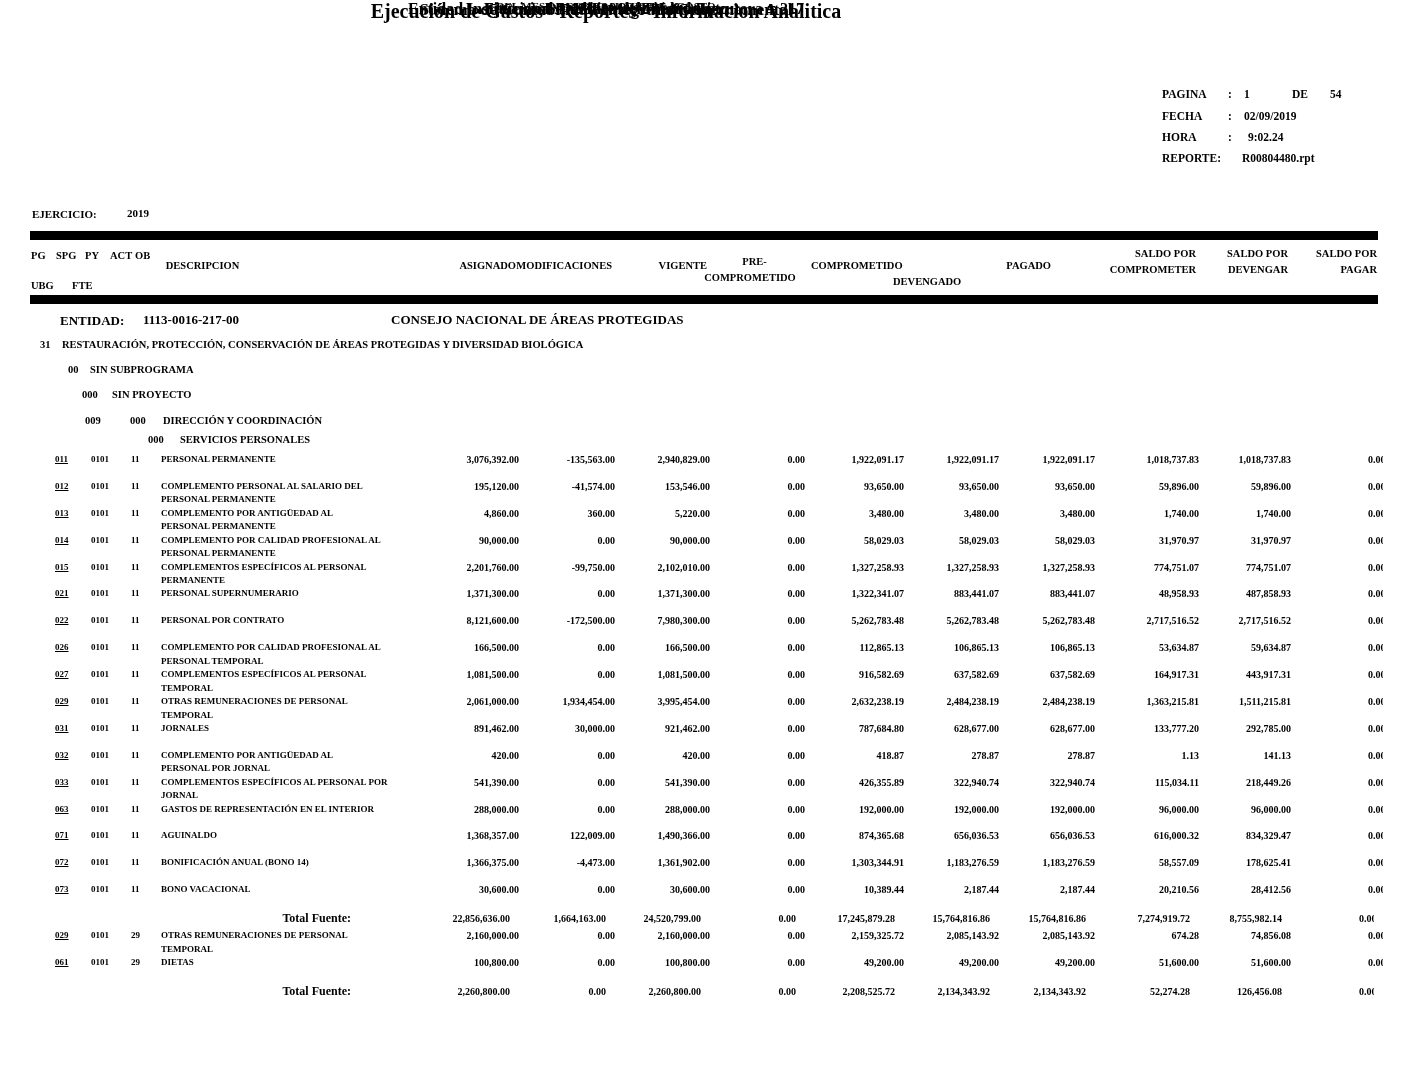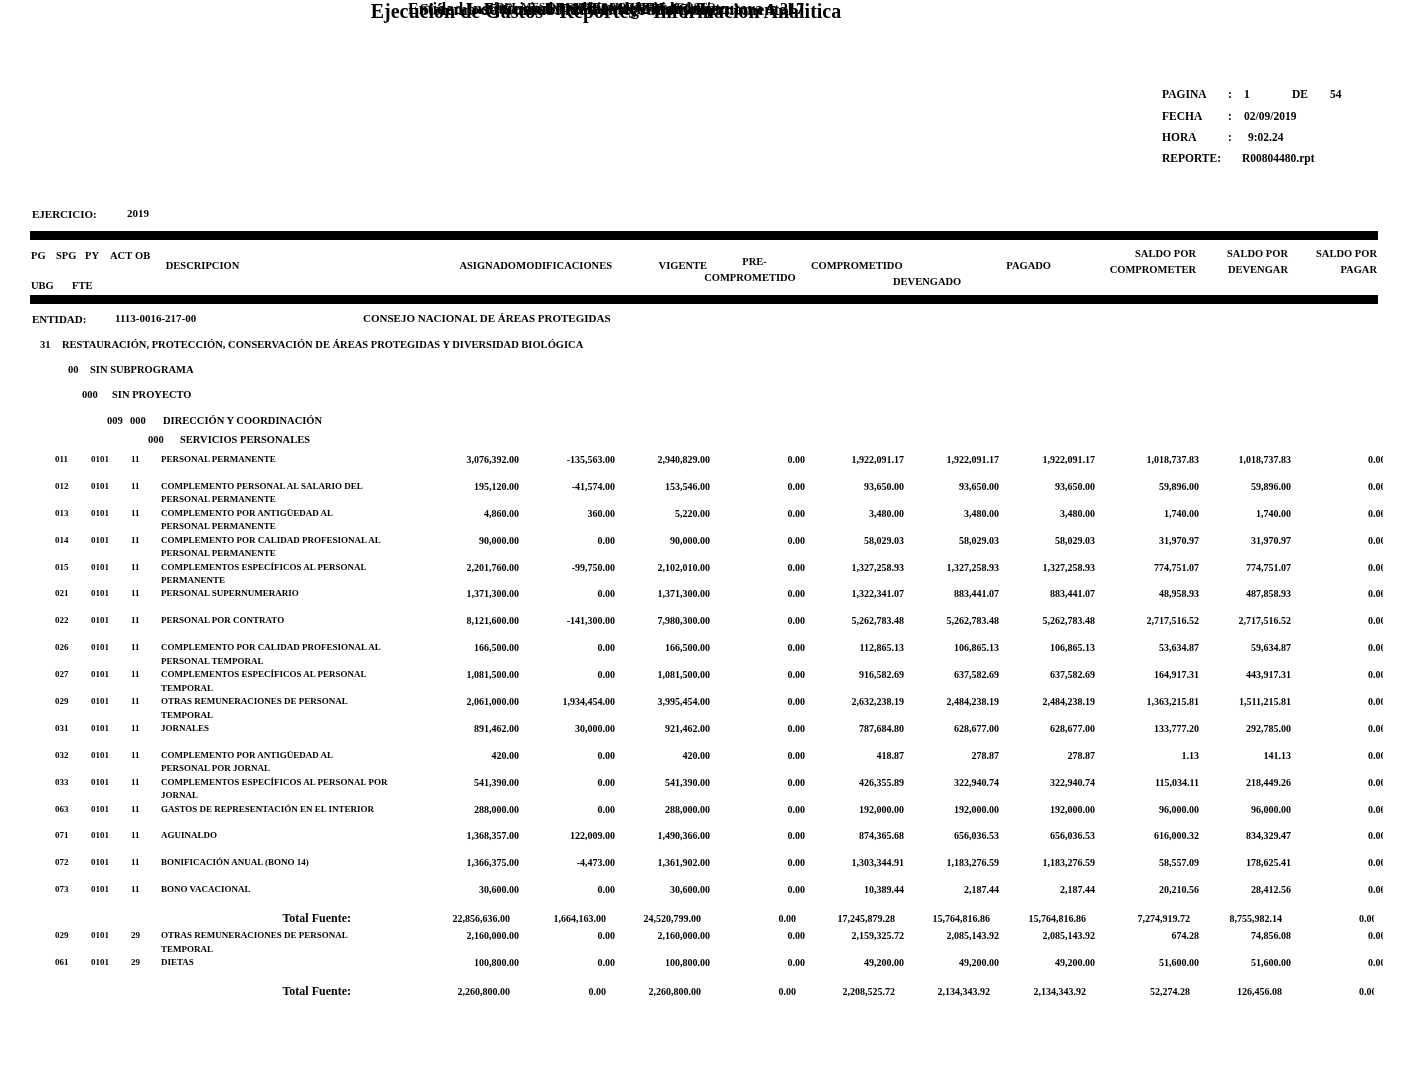--- a/index.html
+++ b/index.html
@@ -12,28 +12,28 @@
   
   .t1{left:0;top:43;width:1212px;font-size:17px;}
   .t2{left:0;top:65;width:1212px;font-size:20px;}
   .t3{left:0;top:97;width:1212px;font-size:16px;}
   .s1{left:0;top:130;width:1212px;font-size:12px;}
   .s2{left:0;top:149;width:1212px;font-size:16px;}
   .per{left:0;top:181;width:1212px;font-size:11px;}
   .meta-line{position:absolute;left:1162px;width:246px;height:16px;font-size:11.5px;text-decoration:underline;}
   .meta-line span{position:absolute;white-space:nowrap;}
   .hdr{font-size:10.5px;}
-  .ent{font-size:11px;}
+  .ent{font-size:13px;margin-left:28px;}
   .hier{font-size:10.5px;}
   
   #rows{position:absolute;left:0;top:449px;width:1408px;padding-top:4px;}
   .trow{display:flex;align-items:flex-start;padding-left:30px;height:26.9px;box-sizing:border-box;}
   .trow.total{height:17px;margin-top:2px;padding-left:24px;}
   .c{box-sizing:border-box;line-height:13px;white-space:nowrap;}
-  .c1{flex:0 0 40px;padding-left:25px;font-size:9px;}
+  .c1{flex:0 0 40px;padding-left:25px;font-size:9px;text-decoration:underline;}
   .c2{flex:0 0 36px;padding-left:21px;font-size:9px;}
   .c3{flex:0 0 34px;padding-left:22px;font-size:9px;}
   .cd{flex:0 0 248px;padding-left:18px;font-size:9px;line-height:13.5px;}
   .cd div{white-space:nowrap;}
   .cl{flex:0 0 358px;padding-right:31px;text-align:right;font-size:12px;}
   .n{text-align:right;font-size:10px;}
   .n0{flex:0 0 128px}.n1{flex:0 0 96px}.n2{flex:0 0 95px}.n3{flex:0 0 95px}
   .n4{flex:0 0 99px}.n5{flex:0 0 95px}.n6{flex:0 0 96px}.n7{flex:0 0 104px}
   .n8{flex:0 0 92px}.n9{flex:0 0 92px}
   .clip{display:inline-block;max-width:15px;overflow:hidden;vertical-align:top;white-space:nowrap;}
@@ -102,21 +102,21 @@
 <span class="abs ent" style="left:32px;top:313px">ENTIDAD:</span>
 <span class="abs ent" style="left:115px;top:312px">1113-0016-217-00</span>
 <span class="abs ent" style="left:363px;top:312px">CONSEJO NACIONAL DE ÁREAS PROTEGIDAS</span>
 
 <span class="abs hier" style="left:40px;top:339px">31</span>
 <span class="abs hier" style="left:62px;top:339px">RESTAURACIÓN, PROTECCIÓN, CONSERVACIÓN DE ÁREAS PROTEGIDAS Y DIVERSIDAD BIOLÓGICA</span>
 <span class="abs hier" style="left:68px;top:364px">00</span>
 <span class="abs hier" style="left:90px;top:364px">SIN SUBPROGRAMA</span>
 <span class="abs hier" style="left:82px;top:389px">000</span>
 <span class="abs hier" style="left:112px;top:389px">SIN PROYECTO</span>
-<span class="abs hier" style="left:107px;top:415px">009</span>
+<span class="abs hier" style="left:85px;top:415px">009</span>
 <span class="abs hier" style="left:130px;top:415px">000</span>
 <span class="abs hier" style="left:163px;top:415px">DIRECCIÓN Y COORDINACIÓN</span>
 <span class="abs hier" style="left:148px;top:434px">000</span>
 <span class="abs hier" style="left:180px;top:434px">SERVICIOS PERSONALES</span>
 
 <div id="rows">
     <div class="trow">
       <span class="c c1">011</span>
       <span class="c c2">0101</span>
       <span class="c c3">11</span>
@@ -229,21 +229,21 @@
       <span class="c n n9"><span class="clip">0.00</span></span>
     </div>
     <div class="trow">
       <span class="c c1">022</span>
       <span class="c c2">0101</span>
       <span class="c c3">11</span>
       <span class="c cd">
         <div>PERSONAL POR CONTRATO</div>
       </span>
       <span class="c n n0">8,121,600.00</span>
-      <span class="c n n1">-141,300.00</span>
+      <span class="c n n1">-172,500.00</span>
       <span class="c n n2">7,980,300.00</span>
       <span class="c n n3">0.00</span>
       <span class="c n n4">5,262,783.48</span>
       <span class="c n n5">5,262,783.48</span>
       <span class="c n n6">5,262,783.48</span>
       <span class="c n n7">2,717,516.52</span>
       <span class="c n n8">2,717,516.52</span>
       <span class="c n n9"><span class="clip">0.00</span></span>
     </div>
     <div class="trow">

